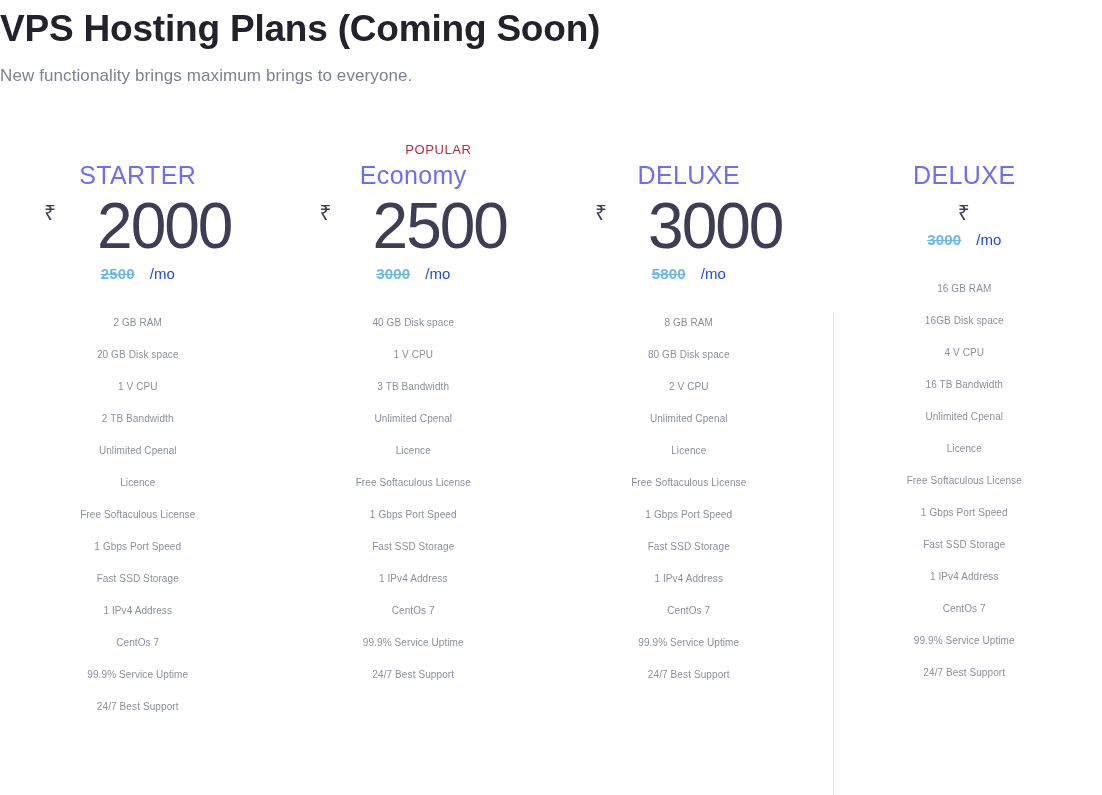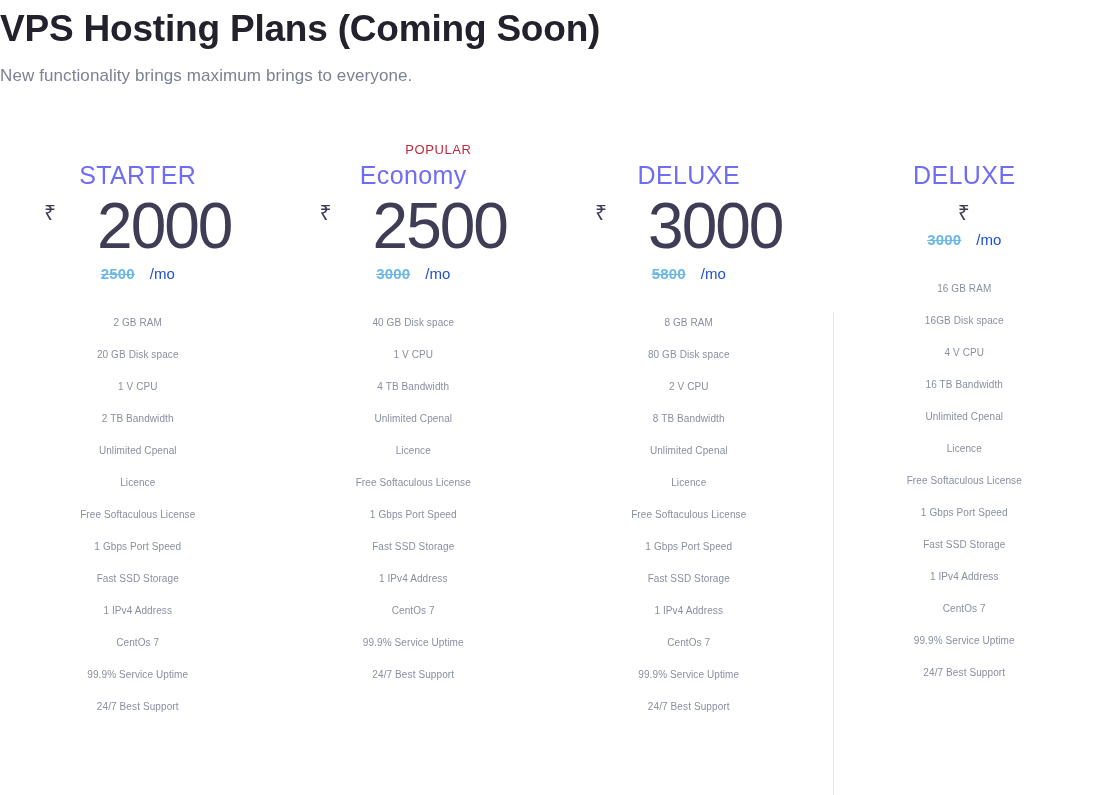--- a/index.html
+++ b/index.html
@@ -202,21 +202,21 @@
       <div class="price-row">
         <span class="currency">₹</span>
         <span class="price-amount">2500</span>
       </div>
       <div class="price-sub">
         <span class="price-old">3000</span><span class="price-period">/mo</span>
       </div>
       <ul class="features">
         <li class="feature-item">40 GB Disk space</li>
         <li class="feature-item">1 V CPU</li>
-        <li class="feature-item">4 TB Bandwidth</li>
+        <li class="feature-item">3 TB Bandwidth</li>
         <li class="feature-item">Unlimited Cpenal</li>
         <li class="feature-item">Licence</li>
         <li class="feature-item">Free Softaculous License</li>
         <li class="feature-item">1 Gbps Port Speed</li>
         <li class="feature-item">Fast SSD Storage</li>
         <li class="feature-item">1 IPv4 Address</li>
         <li class="feature-item">CentOs 7</li>
         <li class="feature-item">99.9% Service Uptime</li>
         <li class="feature-item">24/7 Best Support</li>
       </ul>
@@ -231,21 +231,20 @@
         <span class="currency">₹</span>
         <span class="price-amount">3000</span>
       </div>
       <div class="price-sub">
         <span class="price-old">5800</span><span class="price-period">/mo</span>
       </div>
       <ul class="features">
         <li class="feature-item">8 GB RAM</li>
         <li class="feature-item">80 GB Disk space</li>
         <li class="feature-item">2 V CPU</li>
-        <li class="feature-item">8 TB Bandwidth</li>
         <li class="feature-item">Unlimited Cpenal</li>
         <li class="feature-item">Licence</li>
         <li class="feature-item">Free Softaculous License</li>
         <li class="feature-item">1 Gbps Port Speed</li>
         <li class="feature-item">Fast SSD Storage</li>
         <li class="feature-item">1 IPv4 Address</li>
         <li class="feature-item">CentOs 7</li>
         <li class="feature-item">99.9% Service Uptime</li>
         <li class="feature-item">24/7 Best Support</li>
       </ul>

